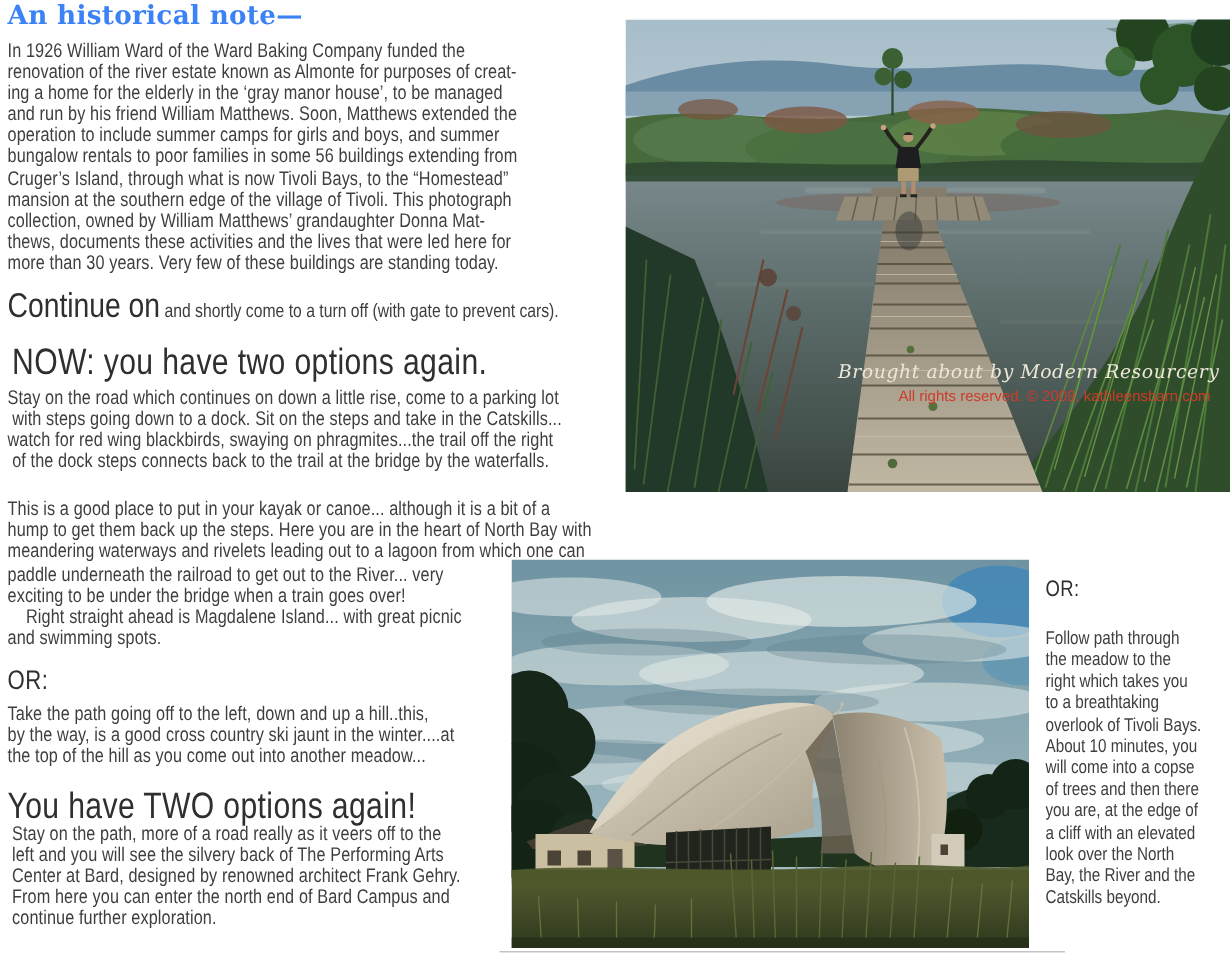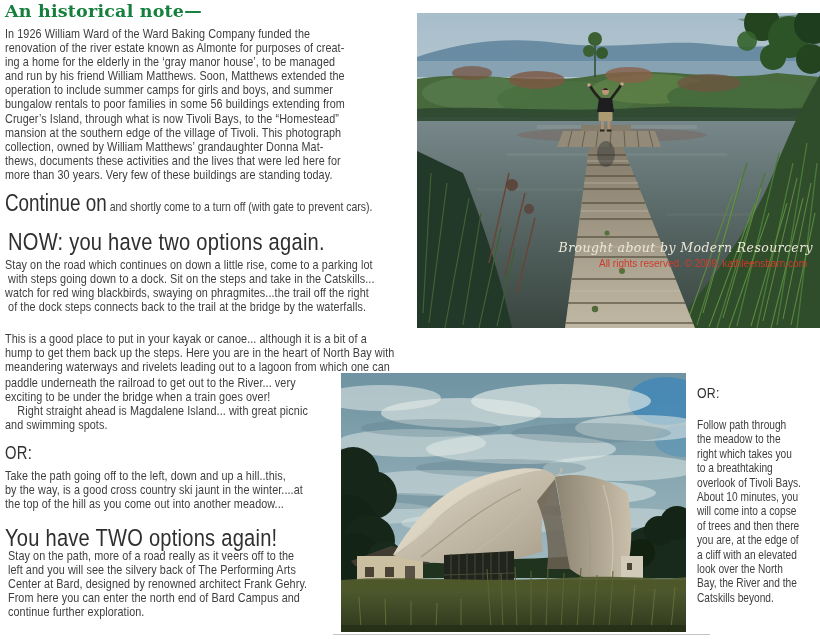--- a/index.html
+++ b/index.html
@@ -10,21 +10,21 @@
   }
   .abs{position:absolute;}
   .bodytext{
     font-size:13.2px;line-height:14.1px;color:#3e3e3e;
     white-space:pre-line;width:620px;
     transform:scaleX(0.82);transform-origin:0 0;
     letter-spacing:0.1px;
   }
   .doc-title{
     font-family:"DejaVu Serif",serif;font-weight:bold;
-    font-size:17.5px;color:#15803d;letter-spacing:0.2px;white-space:nowrap;
+    font-size:17.5px;color:#3b82f6;letter-spacing:0.2px;white-space:nowrap;
   }
   .bighead{
     font-size:24.5px;font-weight:400;color:#2f2f2f;white-space:nowrap;
     transform:scaleX(0.82);transform-origin:0 0;letter-spacing:0.3px;
   }
   .orhead{
     font-size:18px;color:#2f2f2f;white-space:nowrap;
     transform:scaleX(0.82);transform-origin:0 0;letter-spacing:0.4px;
   }
   .continue-line{

